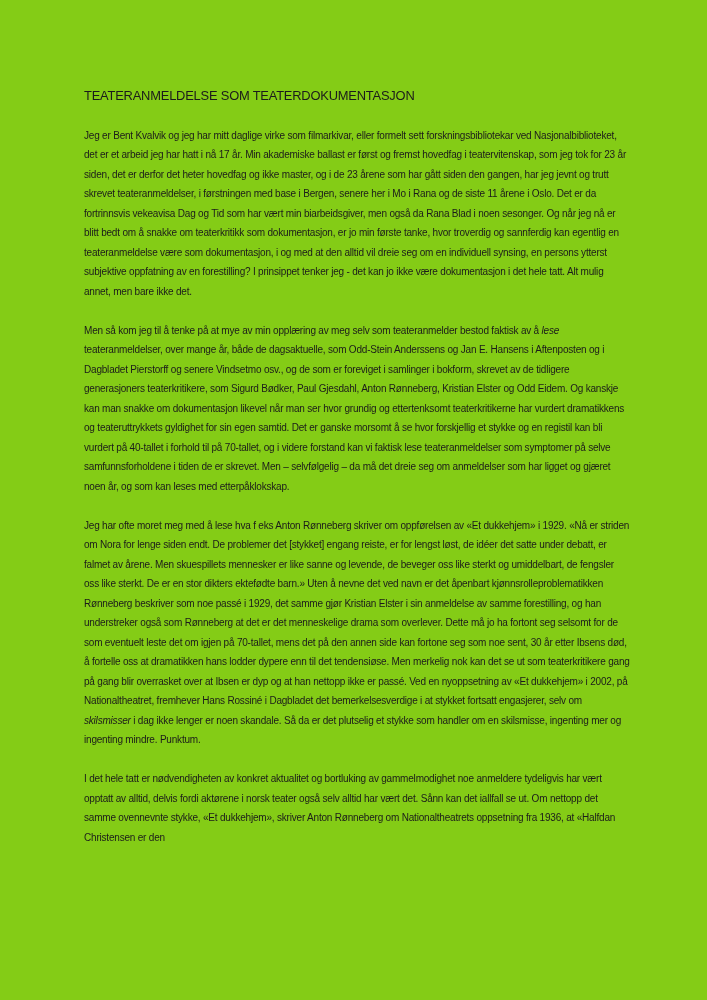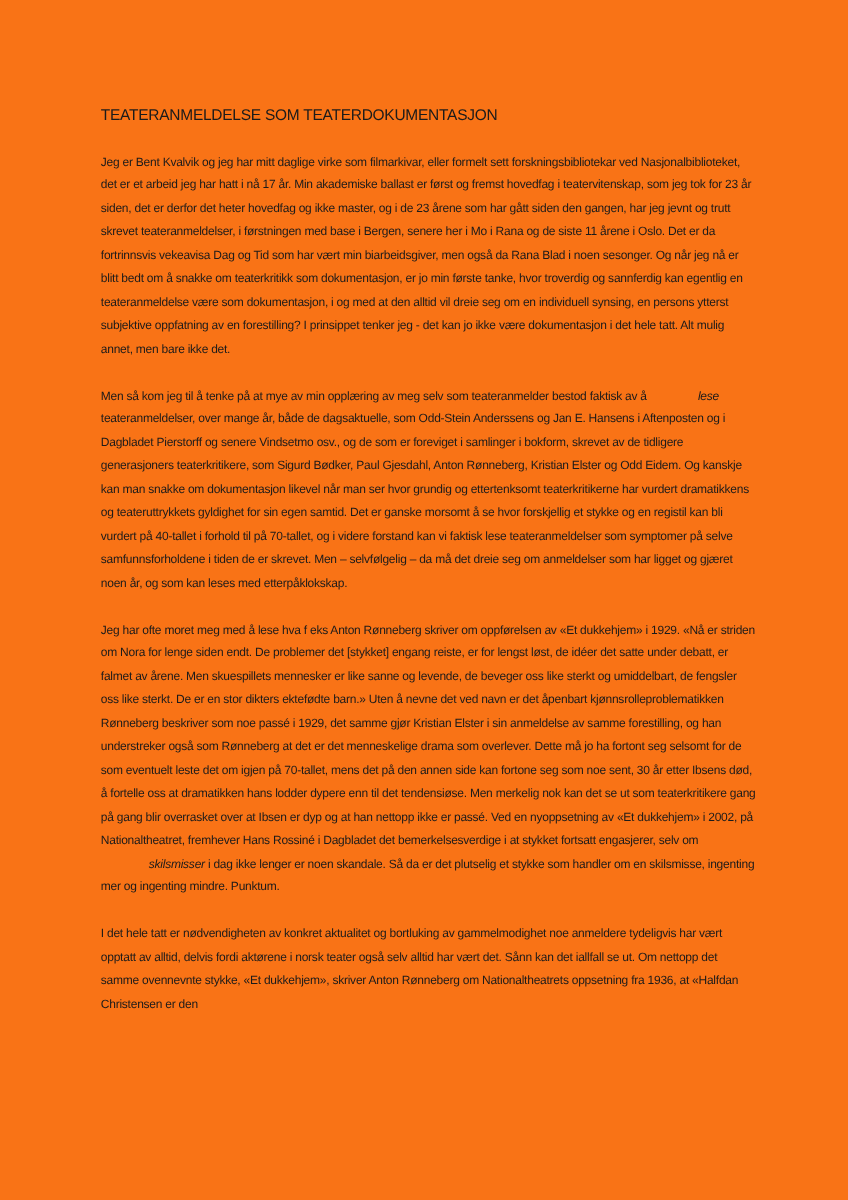--- a/index.html
+++ b/index.html
@@ -4,21 +4,21 @@
 <style>
   html, body {
     margin: 0;
     padding: 0;
     background: #ffffff;
   }
   .page {
     position: relative;
     width: 707px;
     height: 1000px;
-    background: #f97316;
+    background: #84cc16;
     overflow: hidden;
     font-family: "Liberation Sans", sans-serif;
     color: #1b1b1b;
   }
   .content {
     position: absolute;
     top: 86px;
     left: 84px;
     width: 547px;
   }
@@ -30,21 +30,20 @@
     margin: 0 0 20px 0;
   }
   p.doc-paragraph {
     font-size: 10px;
     line-height: 19.5px;
     letter-spacing: -0.2px;
     margin: 0 0 19.5px 0;
     text-align: left;
   }
   p.doc-paragraph em {
-    margin-left: 40px;
   }
 </style>
 </head>
 <body>
 
 <div class="page">
   <div class="content">
     <div class="doc-title">TEATERANMELDELSE SOM TEATERDOKUMENTASJON</div>
     <div id="doc-body">
         <p class="doc-paragraph"><span>Jeg er Bent Kvalvik og jeg har mitt daglige virke som filmarkivar, eller formelt sett forskningsbibliotekar ved Nasjonalbiblioteket, det er et arbeid jeg har hatt i nå 17 år. Min akademiske ballast er først og fremst hovedfag i teatervitenskap, som jeg tok for 23 år siden, det er derfor det heter hovedfag og ikke master, og i de 23 årene som har gått siden den gangen, har jeg jevnt og trutt skrevet teateranmeldelser, i førstningen med base i Bergen, senere her i Mo i Rana og de siste 11 årene i Oslo. Det er da fortrinnsvis vekeavisa Dag og Tid som har vært min biarbeidsgiver, men også da Rana Blad i noen sesonger. Og når jeg nå er blitt bedt om å snakke om teaterkritikk som dokumentasjon, er jo min første tanke, hvor troverdig og sannferdig kan egentlig en teateranmeldelse være som dokumentasjon, i og med at den alltid vil dreie seg om en individuell synsing, en persons ytterst subjektive oppfatning av en forestilling? I prinsippet tenker jeg  - det kan jo ikke være dokumentasjon i det hele tatt. Alt mulig annet, men bare ikke det.</span></p>

